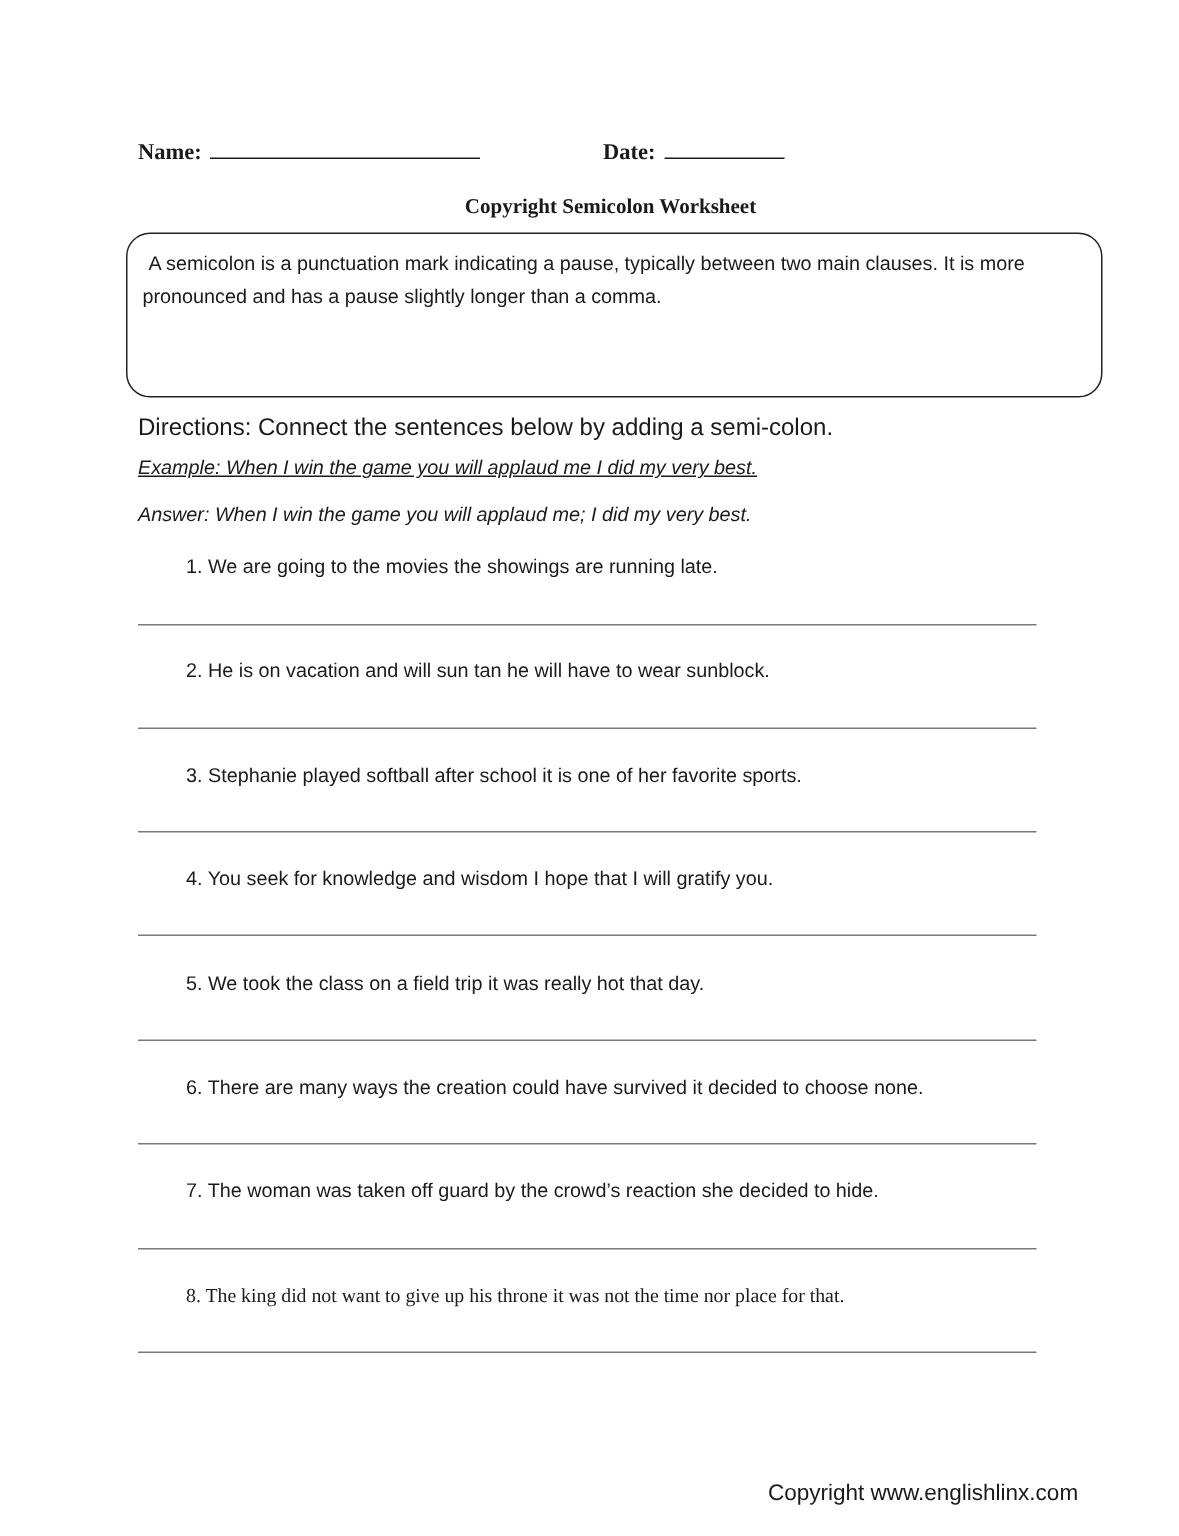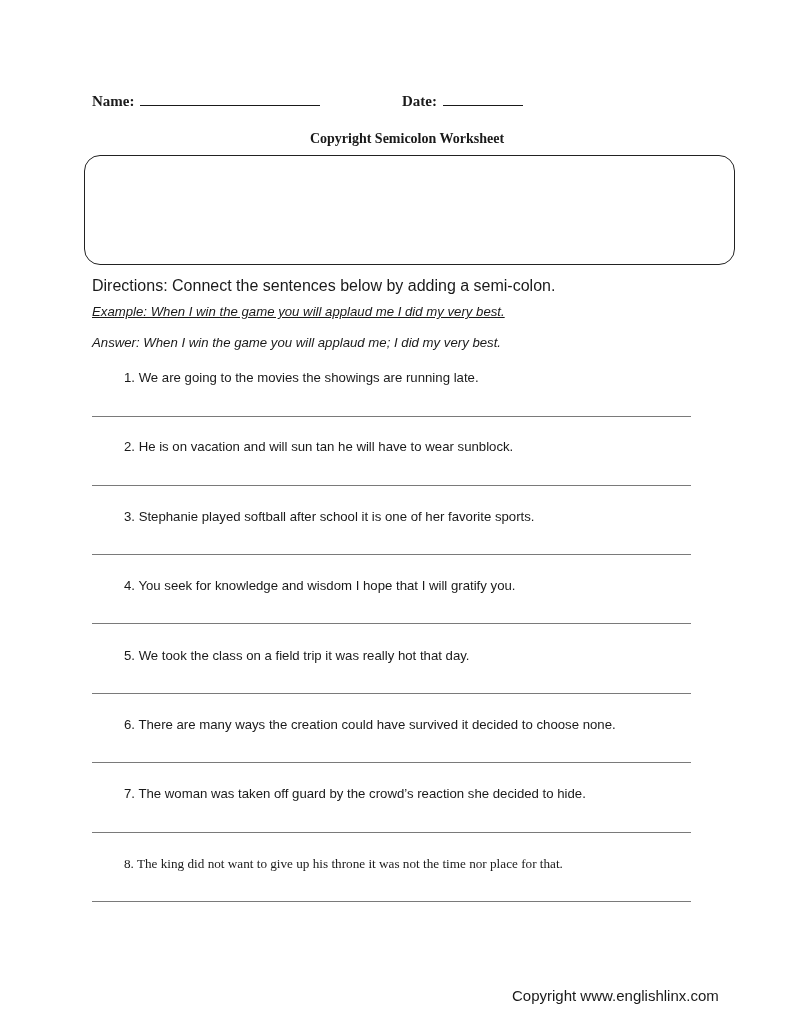--- a/index.html
+++ b/index.html
@@ -108,20 +108,21 @@
 <div class="abs serif name-label">
   <span>Name:</span><span class="blank-line name-blank"></span>
 </div>
 <div class="abs serif date-label">
   <span>Date:</span><span class="blank-line date-blank"></span>
 </div>
 
 <div class="abs serif title">Copyright Semicolon Worksheet</div>
 
 <div class="abs sans info-box">
+  <p class="p1">A semicolon is a punctuation mark indicating a pause, typically between two main clauses. It is more pronounced and has a pause slightly longer than a comma.</p>
 </div>
 
 <div class="abs sans directions">Directions: Connect the sentences below by adding a semi-colon.</div>
 <div class="abs sans example">Example: When I win the game you will applaud me I did my very best.</div>
 <div class="abs sans answer">Answer:  When I win the game you will applaud me; I did my very best.</div>
 
 <div class="abs sans question" style="top:370px;">1. We are going to the movies the showings are running late.</div>
 <div class="abs answer-line" style="top:416px;"></div>
 
 <div class="abs sans question" style="top:439px;">2. He is on vacation and will sun tan he will have to wear sunblock.</div>

